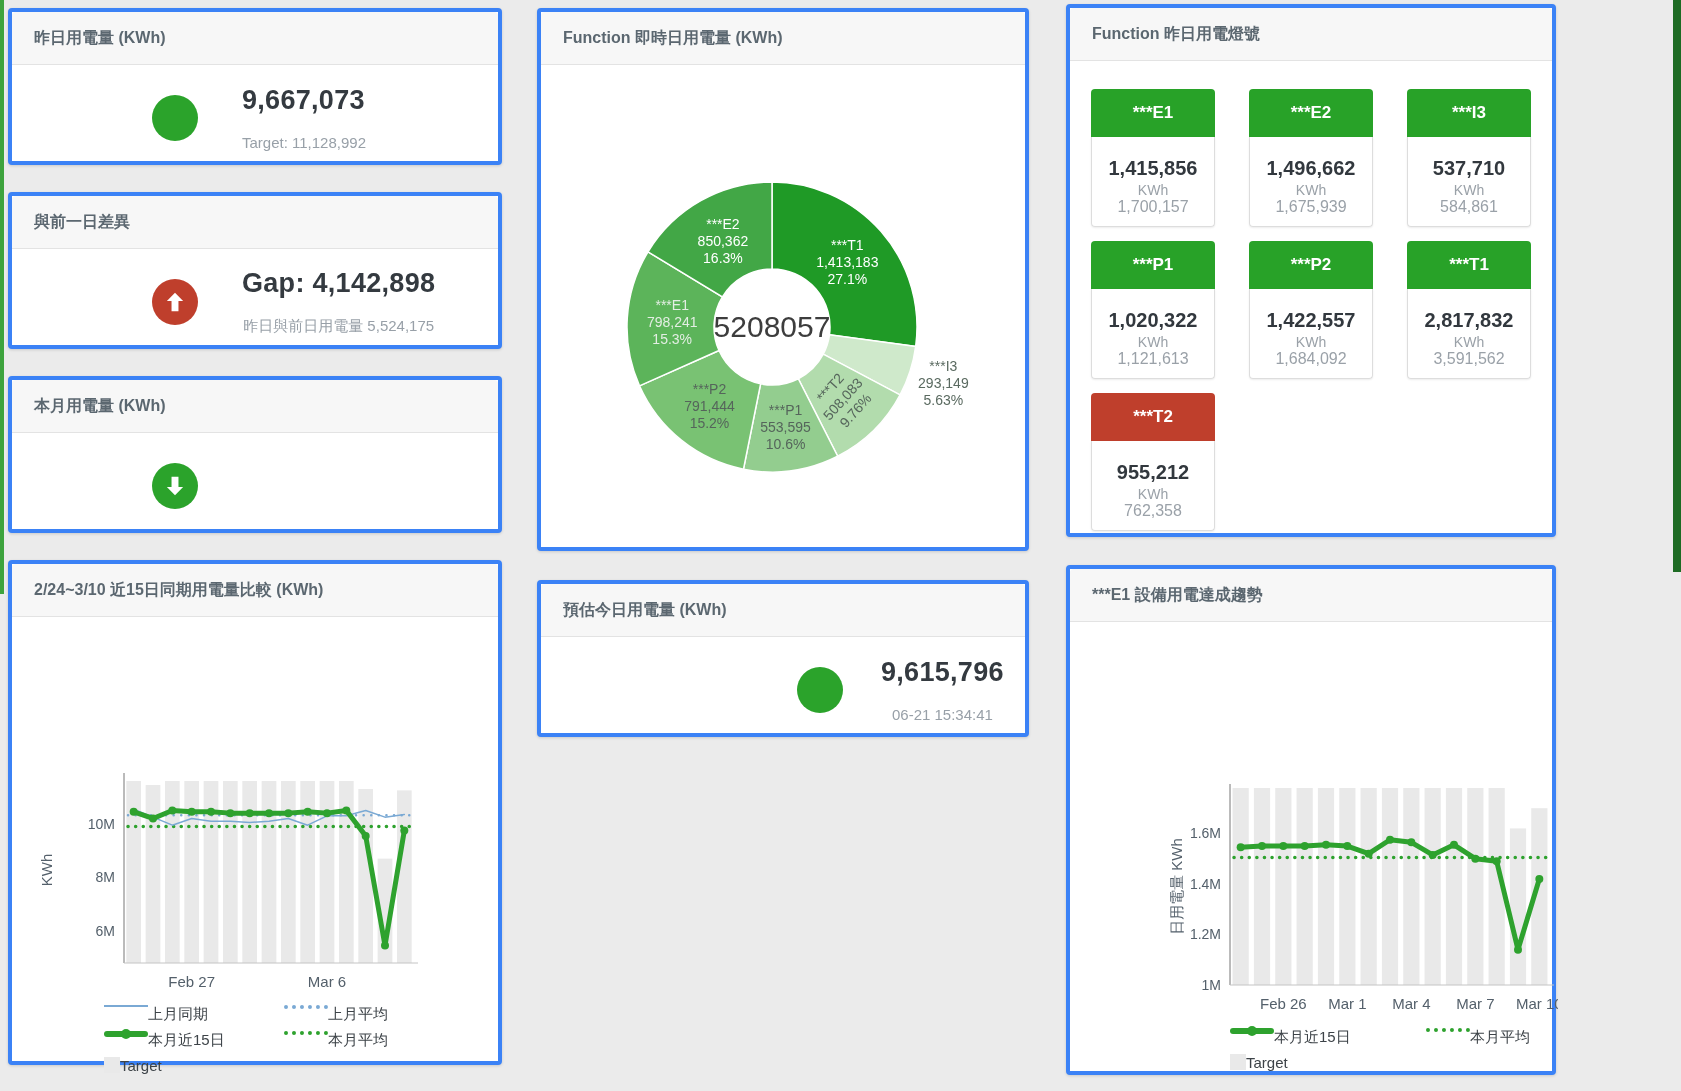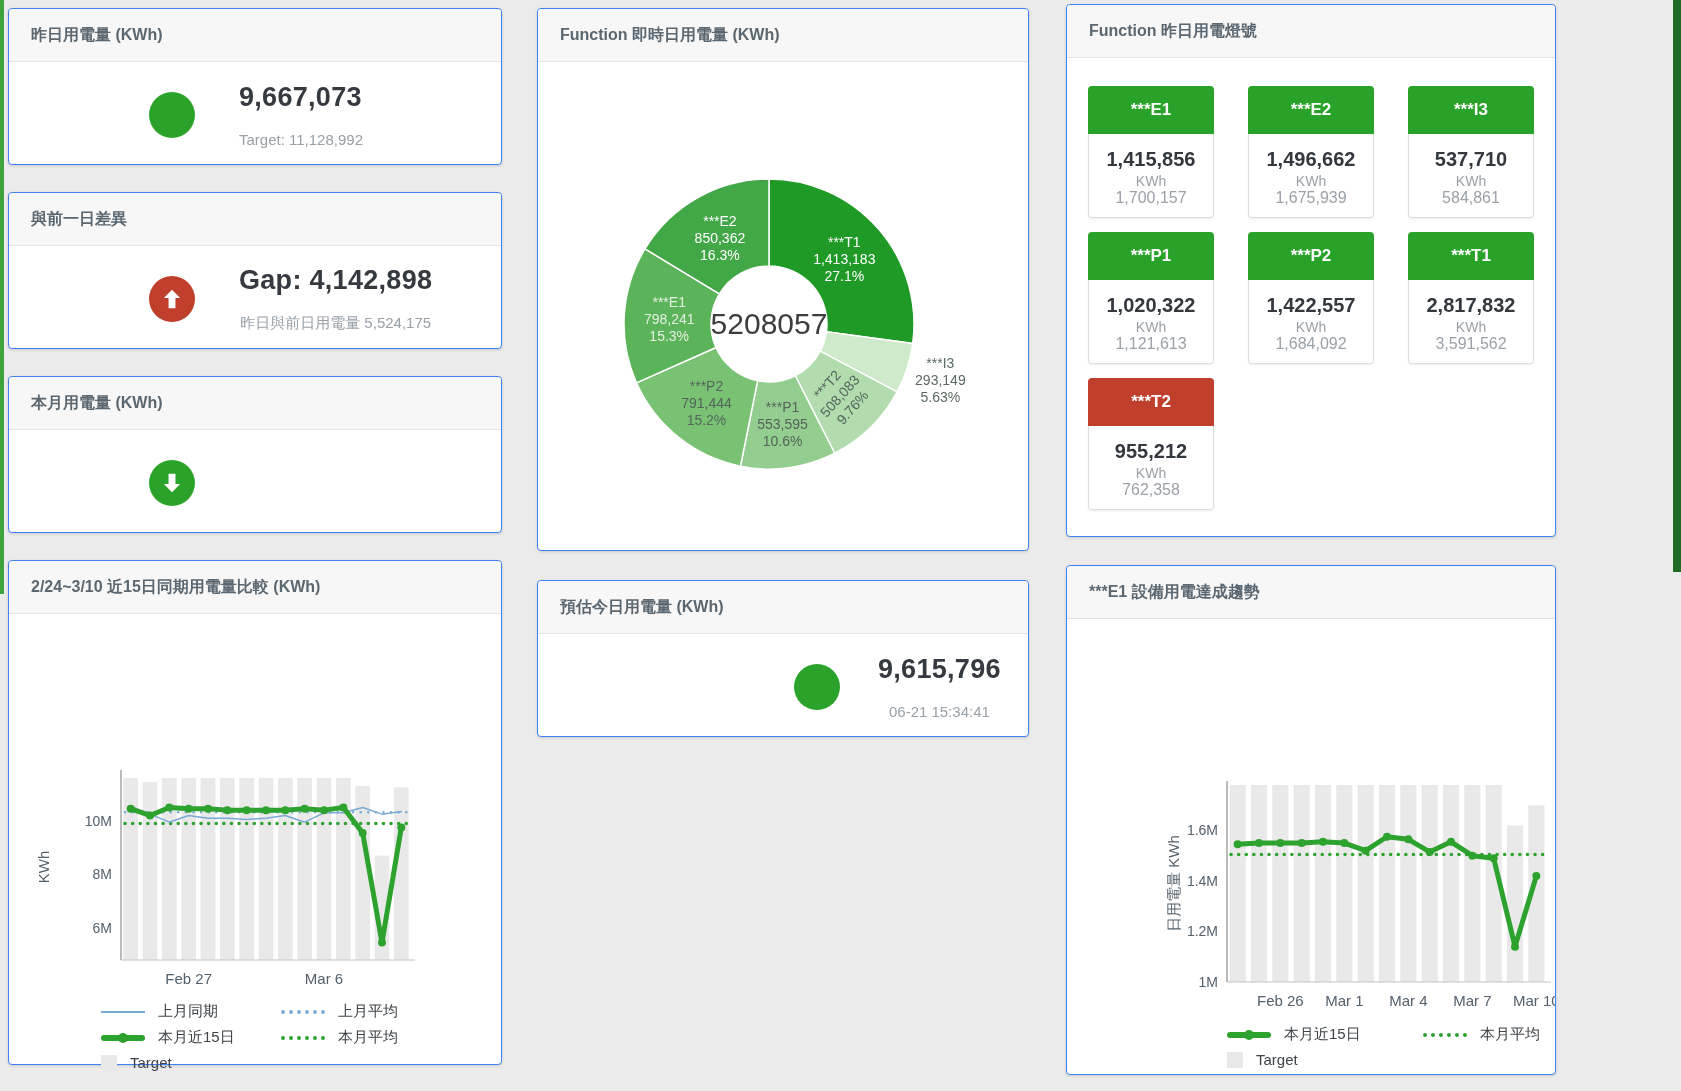--- a/index.html
+++ b/index.html
@@ -2,21 +2,21 @@
 <html><head>
 <meta charset="utf-8">
 <style>
   html,body{margin:0;padding:0;}
   body{font-family:"Liberation Sans","DejaVu Sans",sans-serif;background:#ebebeb;}
   .page{position:relative;width:1681px;height:1091px;background:#ebebeb;overflow:hidden;}
   .edge{position:absolute;top:0;}
   .edge.l{left:0;width:4px;height:594px;background:#3da33d;}
   .edge.r{right:0;width:8px;height:572px;background:#1d6b24;}
 
-  .panel{position:absolute;background:#fff;border:1px solid #3b82f6;border-radius:4px;
+  .panel{position:absolute;background:#fff;border:4px solid #3b82f6;border-radius:4px;
          box-shadow:0 1px 3px rgba(0,0,0,.14);box-sizing:border-box;}
   .panel-h{height:52px;line-height:52px;padding:0 22px;background:#f7f7f7;
            border-bottom:1px solid #e3e3e3;border-radius:4px 4px 0 0;
            font-size:16px;font-weight:bold;color:#5b6770;white-space:nowrap;overflow:hidden;}
   .panel-b{position:relative;}
 
   
   .stat{display:flex;align-items:center;height:105px;gap:44px;padding-left:140px;}
   .stat.est{padding-left:256px;gap:38px;}
   .circle{width:46px;height:46px;border-radius:50%;flex:0 0 46px;
@@ -29,31 +29,31 @@
 
   
   .tile-grid{display:grid;grid-template-columns:repeat(3,1fr);column-gap:34px;row-gap:14px;
              padding:28px 21px 0 21px;}
   .tile{border-radius:4px;}
   .tile-h{height:48px;line-height:48px;text-align:center;color:#fff;font-size:17px;font-weight:bold;
           border-radius:4px 4px 0 0;}
   .tile-h.green{background:#28a228;}
   .tile-h.red{background:#bf3f2c;}
   .tile-body{border:1px solid #ddd;border-top:none;border-radius:0 0 4px 4px;text-align:center;
-             padding:14px 0 10px 0;box-shadow:0 1px 2px rgba(0,0,0,.08);}
+             padding:20px 0 10px 0;box-shadow:0 1px 2px rgba(0,0,0,.08);}
   .tile-v{font-size:20px;font-weight:bold;color:#32383e;}
   .tile-u{font-size:14px;color:#9aa1a8;margin-top:2px;}
   .tile-t{font-size:16px;color:#9aa1a8;margin-top:0;}
 
   
   .chart-svg{display:block;}
   .legend{display:grid;row-gap:7px;}
   .legend.a{margin:10px 0 0 92px;grid-template-columns:180px auto;}
   .legend.b{margin:12px 0 0 160px;grid-template-columns:196px auto;}
-  .legend-item{display:flex;align-items:center;gap:13px;font-size:15px;color:#3d4348;}
+  .legend-item{display:flex;align-items:flex-start;font-size:15px;color:#3d4348;}
   .sw{flex:0 0 44px;width:44px;box-sizing:border-box;}
   .sw.thin{height:0;border-top:2px solid;}
   .sw.dotted{height:0;border-top:4px dotted;}
   .sw.thick{height:6px;border-radius:3px;position:relative;}
   .sw.thick::after{content:"";position:absolute;left:17px;top:-2px;width:10px;height:10px;
                    border-radius:50%;background:inherit;}
   .sw.box{flex:0 0 16px;width:16px;height:16px;}
   text{font-family:"Liberation Sans","DejaVu Sans",sans-serif;}
 </style>
 </head>

